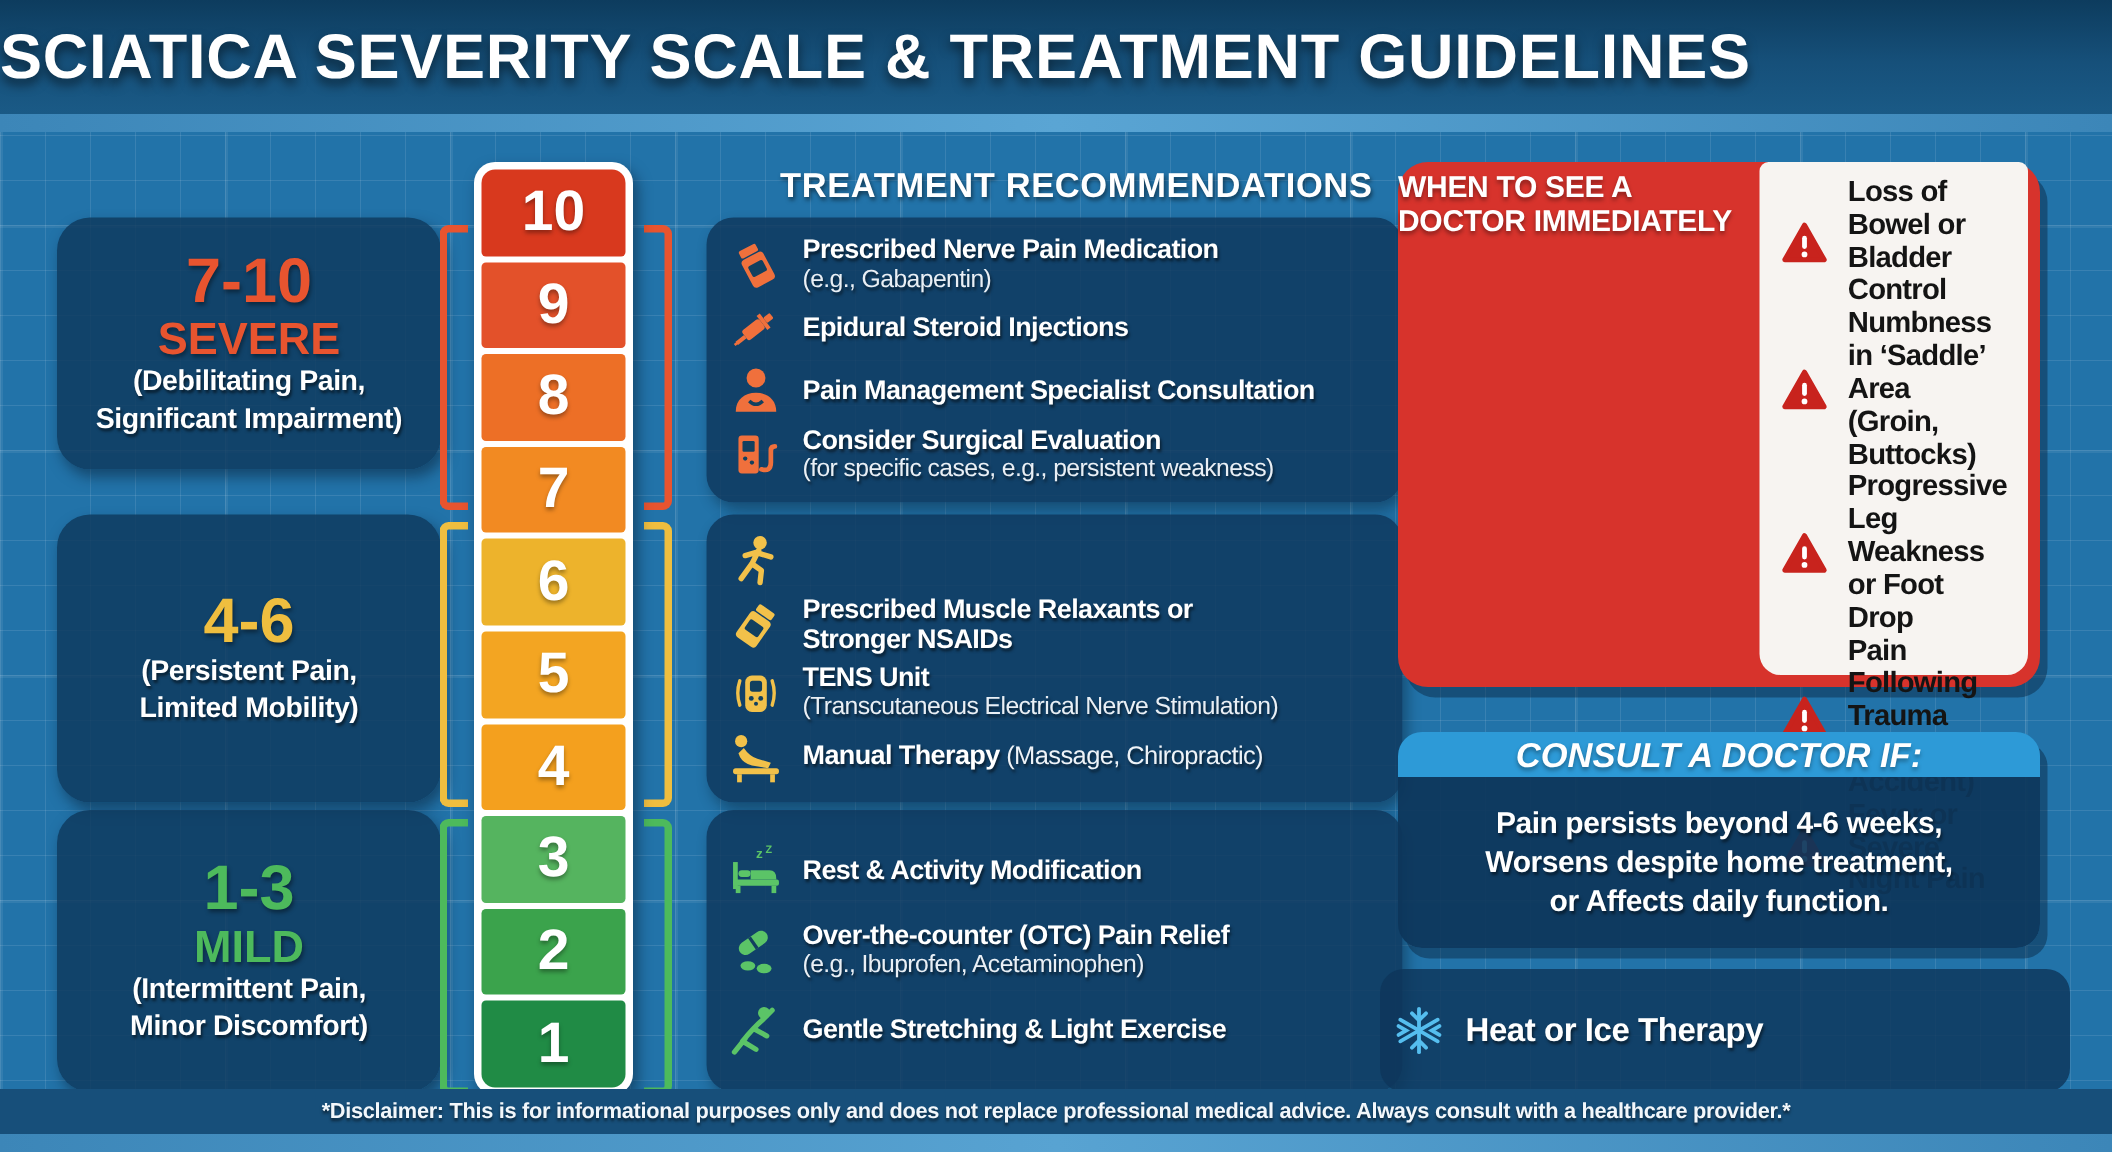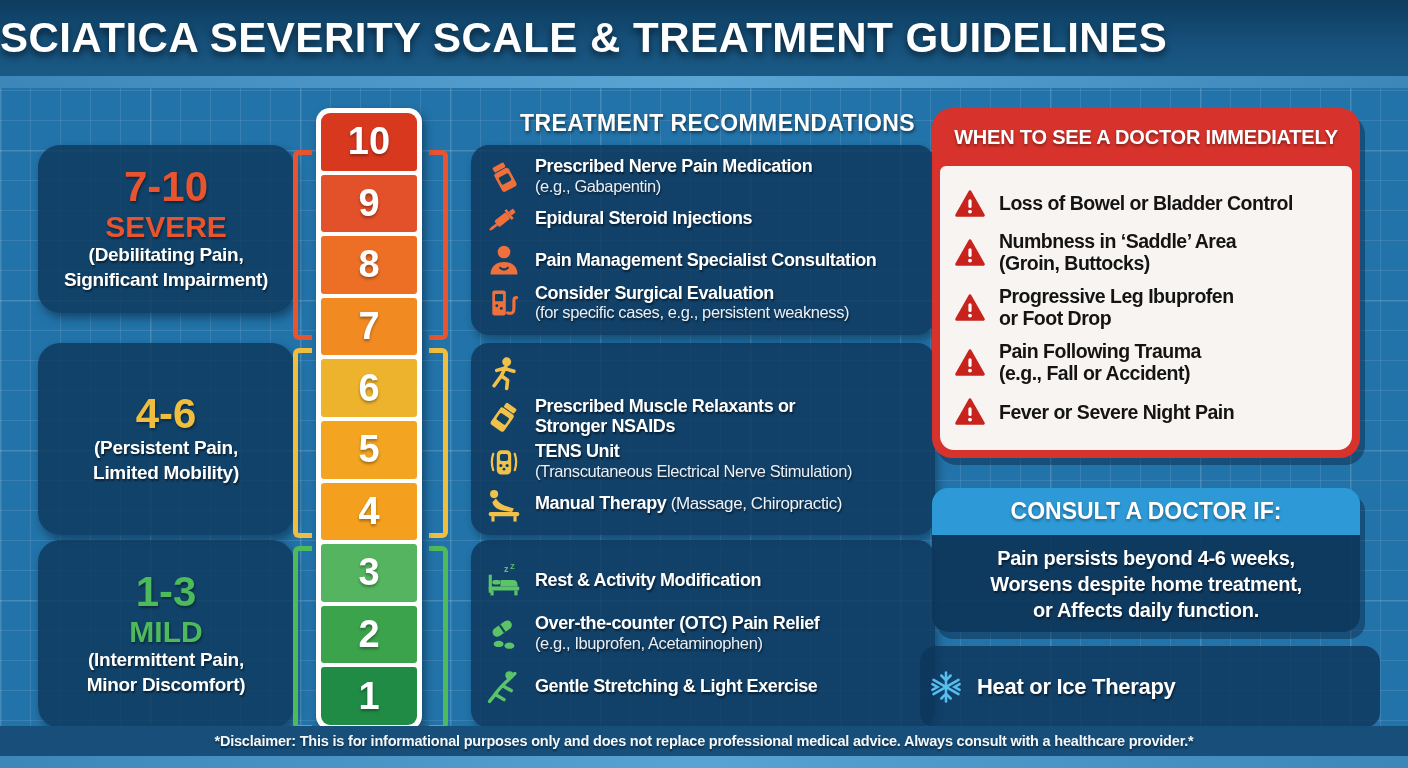--- a/index.html
+++ b/index.html
@@ -59,34 +59,34 @@
   .t-icon{width:38px;height:38px;flex:0 0 38px;display:flex;align-items:center;justify-content:center;}
   .t-icon svg{width:36px;height:36px;}
   .t-line{white-space:nowrap;line-height:1.1;}
   .t-bold{color:#fff;font-size:18px;font-weight:700;letter-spacing:-.4px;text-shadow:1px 2px 2px rgba(0,0,0,.55);}
   .t-tail{color:#eef3f8;font-size:17px;font-weight:400;letter-spacing:-.4px;text-shadow:1px 2px 2px rgba(0,0,0,.55);}
   .t-sub{color:#e9eff5;font-size:16.5px;font-weight:400;letter-spacing:-.4px;line-height:1.2;
     white-space:nowrap;text-shadow:1px 2px 2px rgba(0,0,0,.55);}
   .t-sub-bold{font-weight:700;color:#fff;font-size:18px;}
   
   .doc-panel{left:932px;top:108px;width:428px;height:350px;background:#d7332c;border-radius:20px;
-    box-shadow:5px 7px 0 rgba(9,36,61,.45);display:flex;flex-direction:column;box-sizing:border-box;}
+    box-shadow:5px 7px 0 rgba(9,36,61,.45);display:flex;flex-direction:row;box-sizing:border-box;}
   .doc-header{height:58px;display:flex;align-items:center;justify-content:center;color:#fff;
     font-size:20px;font-weight:700;letter-spacing:-.2px;text-shadow:0 2px 3px rgba(0,0,0,.4);}
   .doc-body{flex:1;margin:0 8px 8px;background:#f7f4f1;border-radius:6px 6px 14px 14px;
     display:flex;flex-direction:column;justify-content:space-evenly;padding:10px 14px;}
   .doc-item{display:flex;align-items:center;gap:13px;}
   .w-icon{flex:0 0 32px;display:flex;align-items:center;justify-content:center;}
   .w-icon svg{width:32px;height:32px;}
   .doc-text{color:#141414;font-size:19.5px;font-weight:700;line-height:1.12;letter-spacing:-.5px;}
   
   .consult-panel{left:932px;top:488px;width:428px;height:144px;border-radius:16px;overflow:hidden;
     box-shadow:5px 7px 0 rgba(9,36,61,.45);display:flex;flex-direction:column;}
-  .consult-header{height:47px;display:flex;align-items:center;justify-content:center;color:#fff;
-    font-size:23px;font-weight:700;text-shadow:0 2px 3px rgba(0,0,0,.35);}
+  .consult-header{height:30px;display:flex;align-items:center;justify-content:center;color:#fff;
+    font-size:23px;font-weight:700;text-shadow:0 2px 3px rgba(0,0,0,.35);font-style:italic;}
   .consult-body{flex:1;background:rgba(13,54,90,.93);display:flex;flex-direction:column;
     align-items:center;justify-content:center;text-align:center;color:#fff;font-size:20px;
     font-weight:700;line-height:1.3;letter-spacing:-.3px;text-shadow:1px 2px 2px rgba(0,0,0,.5);}
   
   .heatice{left:920px;top:646px;width:460px;height:82px;background:rgba(13,54,90,.82);
     border-radius:16px;display:flex;align-items:center;gap:13px;padding-left:8px;box-sizing:border-box;}
   .snow-icon{flex:0 0 36px;display:flex;align-items:center;justify-content:center;}
   .snow-icon svg{width:34px;height:34px;}
   .hi-label{color:#fff;font-size:22px;font-weight:700;letter-spacing:-.3px;text-shadow:1px 2px 2px rgba(0,0,0,.5);}
 </style>
@@ -356,21 +356,21 @@
       </div>
       <div class="doc-item">
         <span class="w-icon" style="color: rgb(200, 35, 29);">
           <svg viewBox="0 0 40 40">
               <path d="M20 5 L36.5 34 H3.5 Z" fill="currentColor" stroke="currentColor" stroke-width="4" stroke-linejoin="round"></path>
               <rect x="18" y="14" width="4" height="11" rx="2" fill="#fff"></rect>
               <circle cx="20" cy="29.5" r="2.4" fill="#fff"></circle>
             </svg>
         </span>
         <div class="doc-text">
-          <div>Progressive Leg Ibuprofen</div>
+          <div>Progressive Leg Weakness</div>
           <div>or Foot Drop</div>
         </div>
       </div>
       <div class="doc-item">
         <span class="w-icon" style="color: rgb(200, 35, 29);">
           <svg viewBox="0 0 40 40">
               <path d="M20 5 L36.5 34 H3.5 Z" fill="currentColor" stroke="currentColor" stroke-width="4" stroke-linejoin="round"></path>
               <rect x="18" y="14" width="4" height="11" rx="2" fill="#fff"></rect>
               <circle cx="20" cy="29.5" r="2.4" fill="#fff"></circle>
             </svg>

